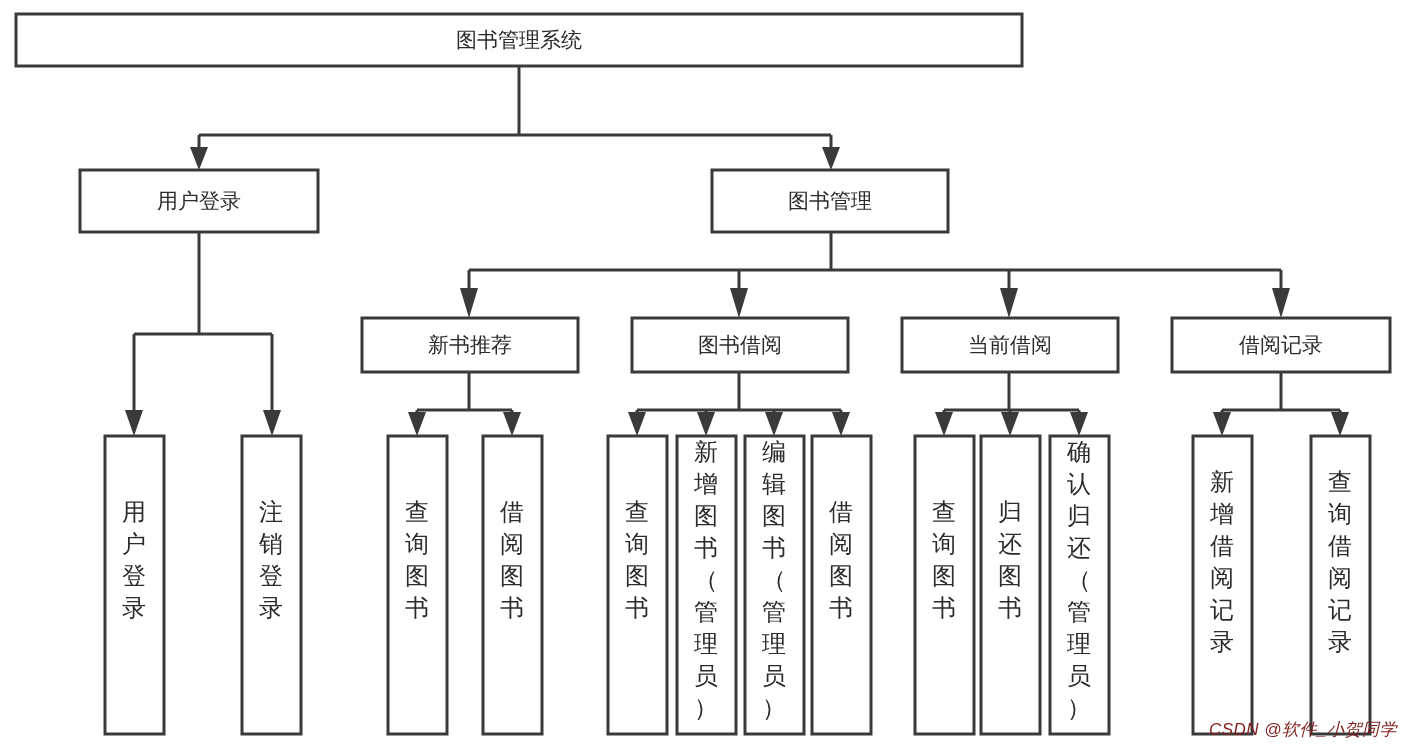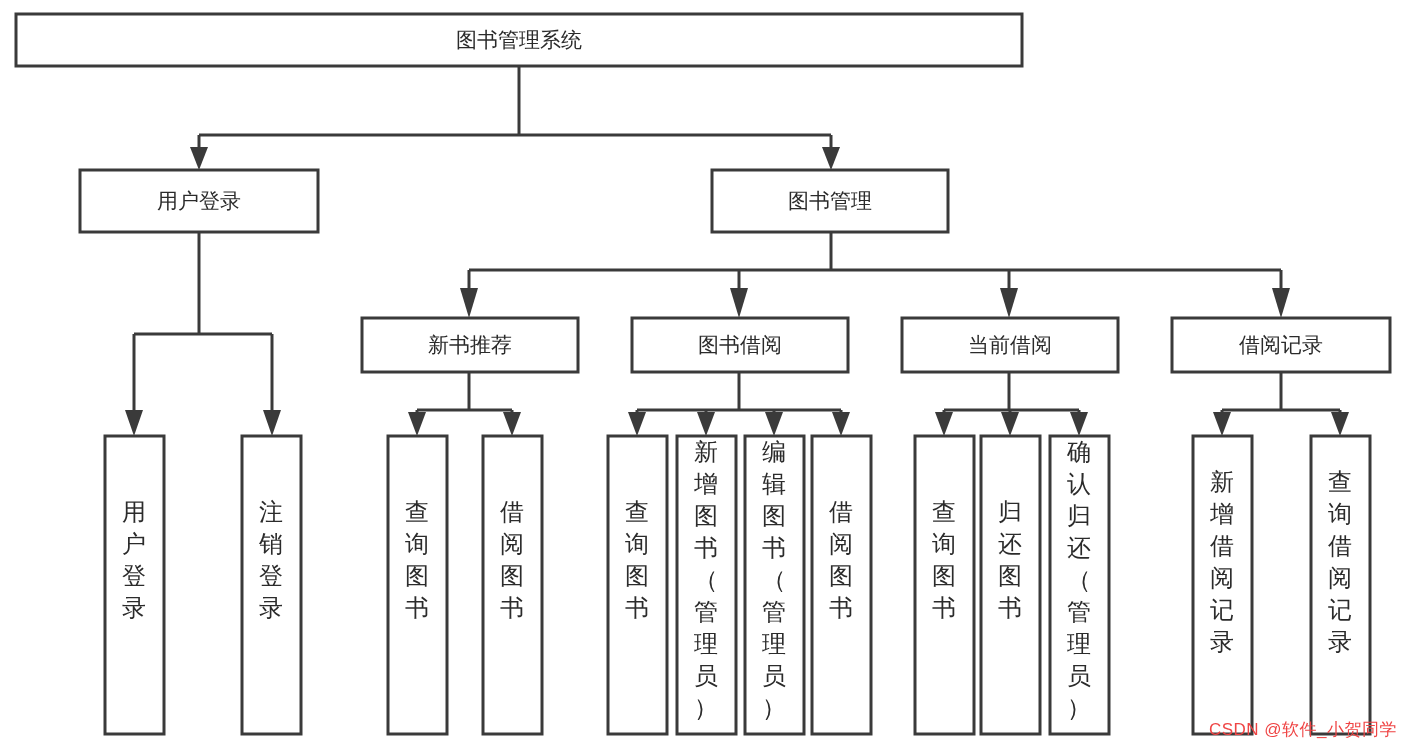--- a/index.html
+++ b/index.html
@@ -52,24 +52,25 @@
   .arrow-head {
     fill: #3a3a3a;
     stroke: none;
   }
   .watermark {
     position: absolute;
     right: 8px;
     bottom: 6px;
     font-family: "Liberation Sans", "DejaVu Sans", sans-serif;
     font-size: 17px;
-    color: #ef4444;
+    color: #7f1d1d;
     letter-spacing: 0.5px;
     white-space: nowrap;
     pointer-events: none;
+    font-style: italic;
   }
 </style>
 </head>
 <body>
 
 <div id="diagram-root">
   <svg class="flow" viewBox="0 0 1405 747" xmlns="http://www.w3.org/2000/svg">
 
     <g>
       <path class="connector" d="M519,66 L519,135"></path>

